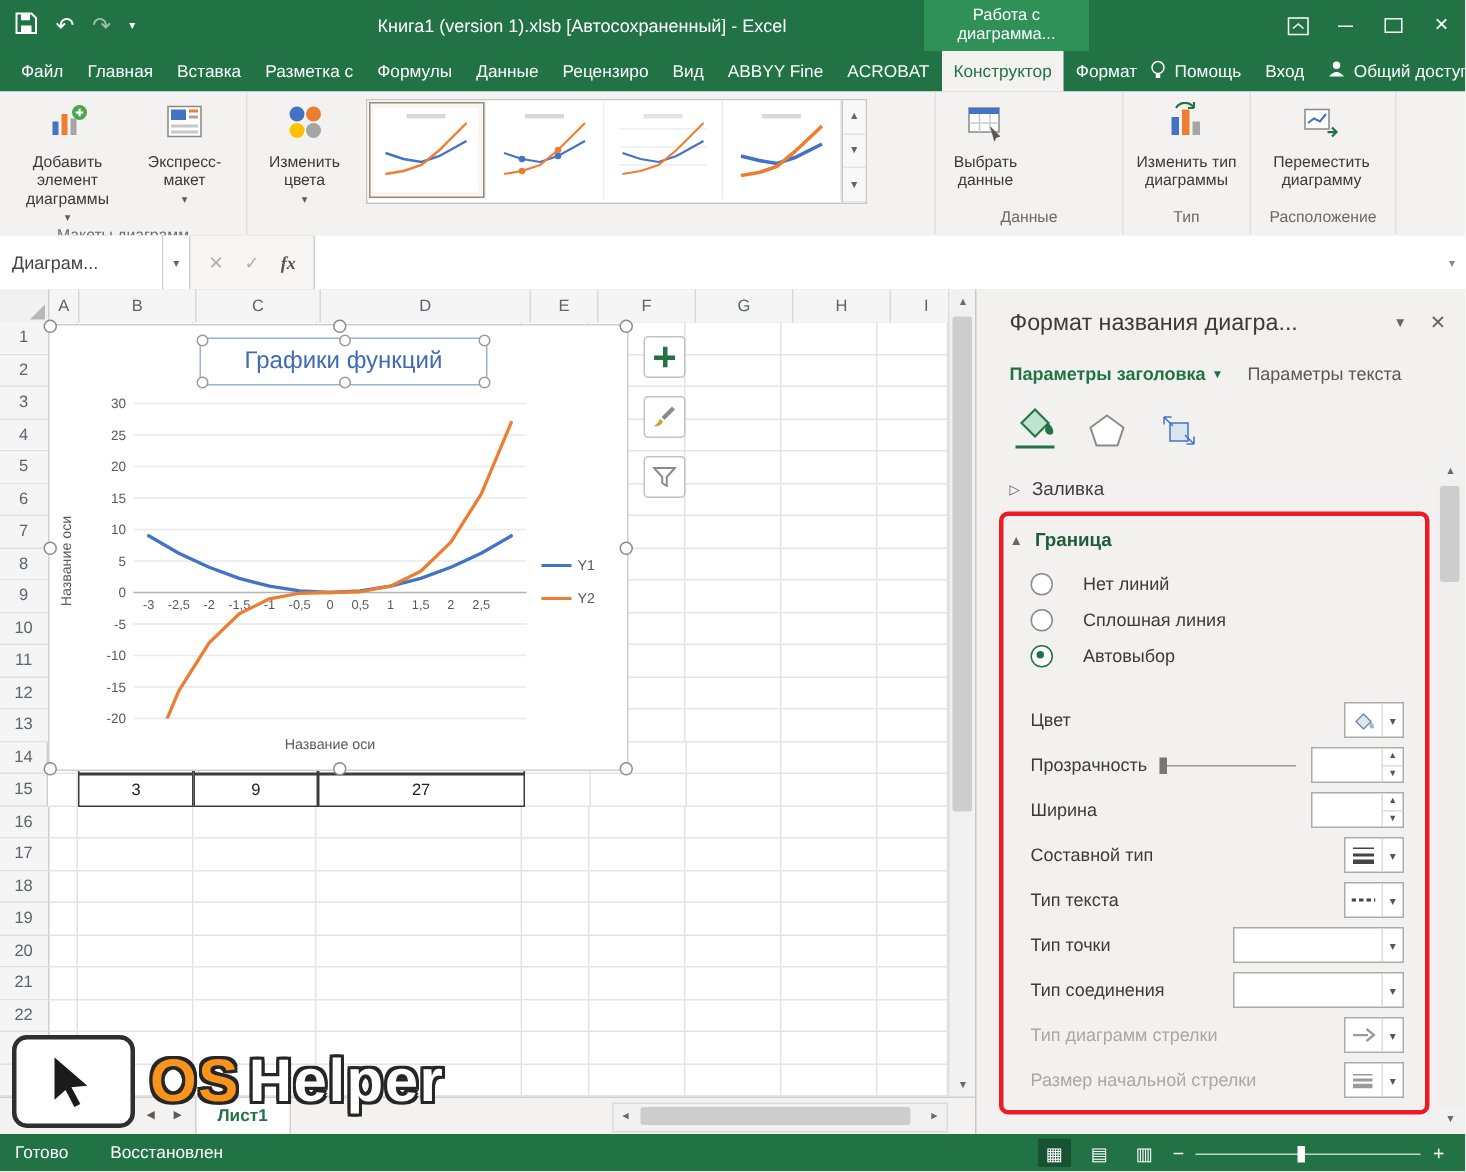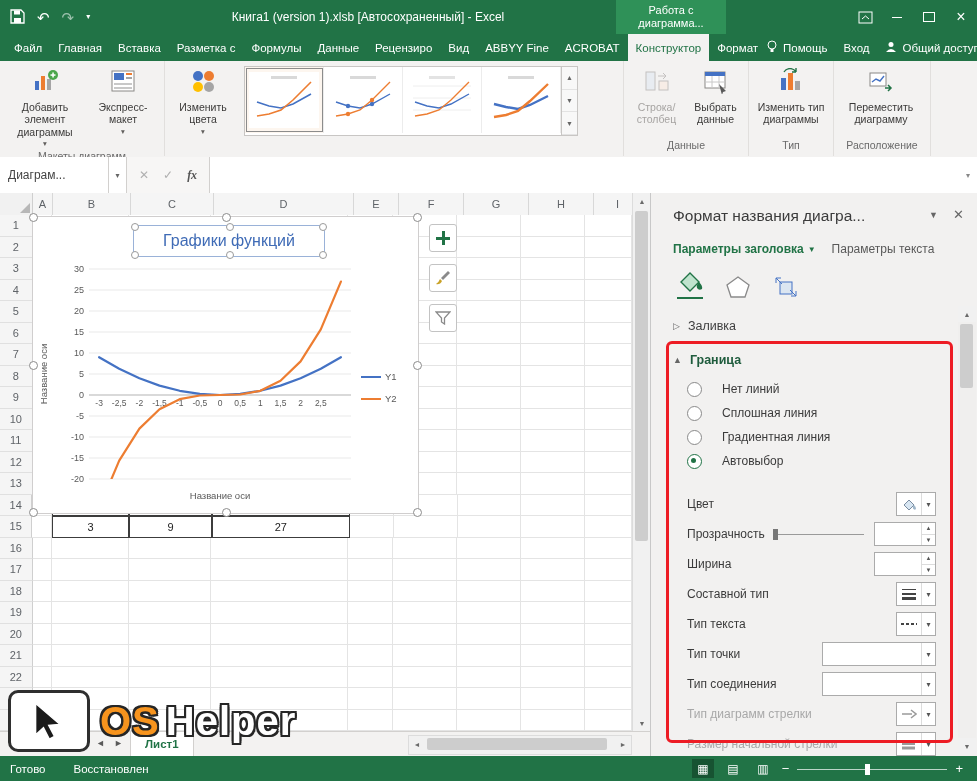--- a/index.html
+++ b/index.html
@@ -4,21 +4,21 @@
 <style>
   html,body{margin:0;padding:0;background:#fff;}
   #app{position:relative;width:977px;height:781px;overflow:hidden;background:#fff;
        font-family:"Liberation Sans",sans-serif;cursor:default;}
 
   
   #titlebar{position:absolute;left:0;top:0;width:977px;height:34px;background:#217346;color:#fff;}
   .qat{position:absolute;left:10px;top:0;height:34px;display:flex;align-items:center;gap:12px;}
   .qi{color:#fff;font-size:15px;line-height:1;}
   .qi.small{font-size:8px;}
-  #wtitle{position:absolute;left:138px;top:0;width:460px;height:34px;line-height:34px;text-align:center;
+  #wtitle{position:absolute;left:158px;top:0;width:460px;height:34px;line-height:34px;text-align:center;
           font-size:12px;white-space:nowrap;overflow:hidden;}
   #ctxgroup{position:absolute;left:616px;top:0;width:102px;height:34px;background:#2f9158;
             display:flex;align-items:center;justify-content:center;font-size:11px;text-align:center;
             line-height:1.15;padding:0 4px;}
   .wctl{position:absolute;top:0;height:34px;width:32px;display:flex;align-items:center;justify-content:center;}
   .wc-restore{width:10px;height:8px;border:1px solid #fff;display:inline-block;}
   .wc-min{width:10px;height:1px;background:#fff;display:inline-block;}
 
   
   #tabrow{position:absolute;left:0;top:34px;width:977px;height:27px;background:#217346;display:flex;color:#fff;}
@@ -317,28 +317,20 @@
             <span class="gsb">▲</span>
             <span class="gsb">▼</span>
             <span class="gsb">▼</span>
           </div>
         </div>
       </div>
     </div>
 
     <div class="rgroup" style="width:124px">
       <div class="gbody">
-        <div class="bigbtn disabled" style="width:60px">
-          <span><svg width="26" height="26">
-                <rect x="2" y="4" width="9" height="18" fill="#dce6f1" stroke="#8a8886"></rect>
-                <rect x="15" y="13" width="9" height="9" fill="#fde9d9" stroke="#8a8886"></rect>
-                <path d="M14 8 h8 m-3 -3 l3 3 l-3 3" fill="none" stroke="#8a8886"></path>
-              </svg></span>
-          <span class="blabel">Строка/ столбец</span>
-        </div>
         <div class="bigbtn" style="width:60px">
           <span><svg width="26" height="26">
                 <rect x="2" y="4" width="20" height="16" fill="#fff" stroke="#8a8886"></rect>
                 <rect x="2" y="4" width="20" height="4" fill="#4472c4"></rect>
                 <line x1="9" y1="8" x2="9" y2="20" stroke="#c8c8c8"></line>
                 <line x1="16" y1="8" x2="16" y2="20" stroke="#c8c8c8"></line>
                 <line x1="2" y1="14" x2="22" y2="14" stroke="#c8c8c8"></line>
                 <path d="M16 16 l7 7 l-3 1 l-1 3 z" fill="#595959"></path>
               </svg></span>
           <span class="blabel">Выбрать данные</span>
@@ -834,24 +826,20 @@
     <div id="radios">
         <div class="rrow">
           <span class="radio"></span>
           <span class="rlab">Нет линий</span>
         </div>
         <div class="rrow">
           <span class="radio"></span>
           <span class="rlab">Сплошная линия</span>
         </div>
         <div class="rrow">
-          <span class="radio"></span>
-          <span class="rlab">Градиентная линия</span>
-        </div>
-        <div class="rrow">
           <span class="radio sel"></span>
           <span class="rlab">Автовыбор</span>
         </div>
       </div>
     <div id="fields">
         <div class="prow">
           <span class="plab">Цвет</span>
           <span class="drop">
             <span class="dglyph">
               <svg width="16" height="13">

